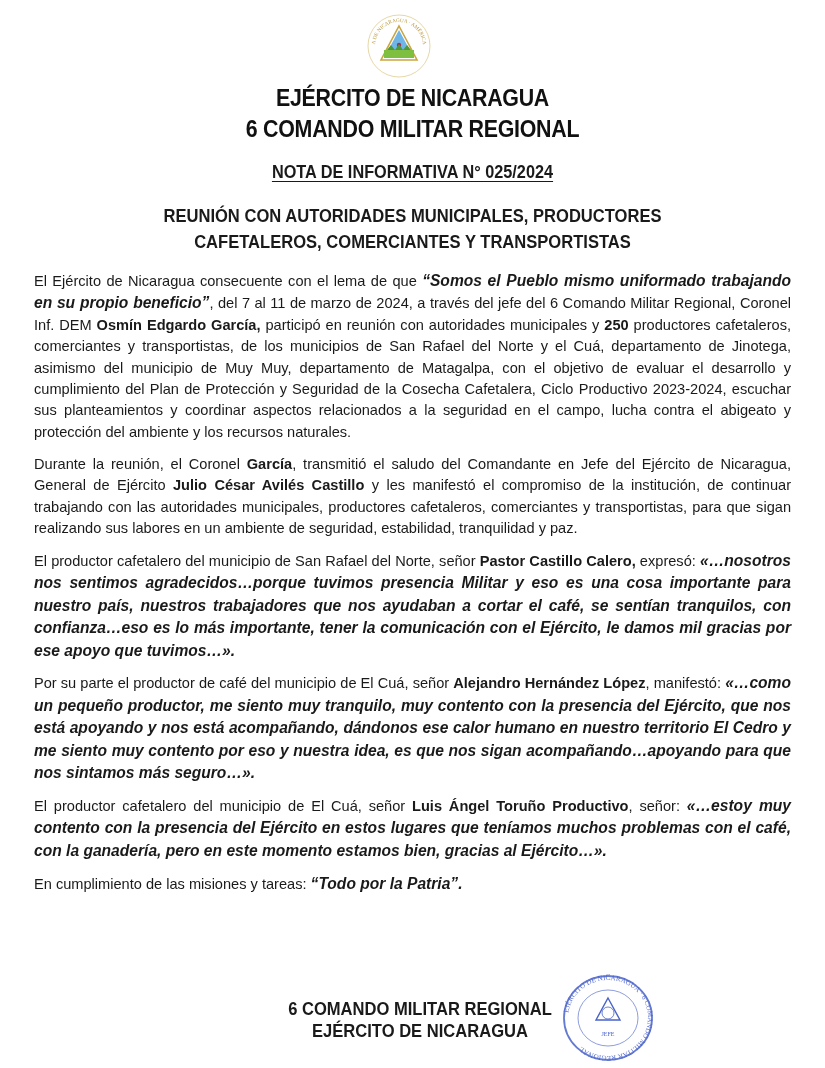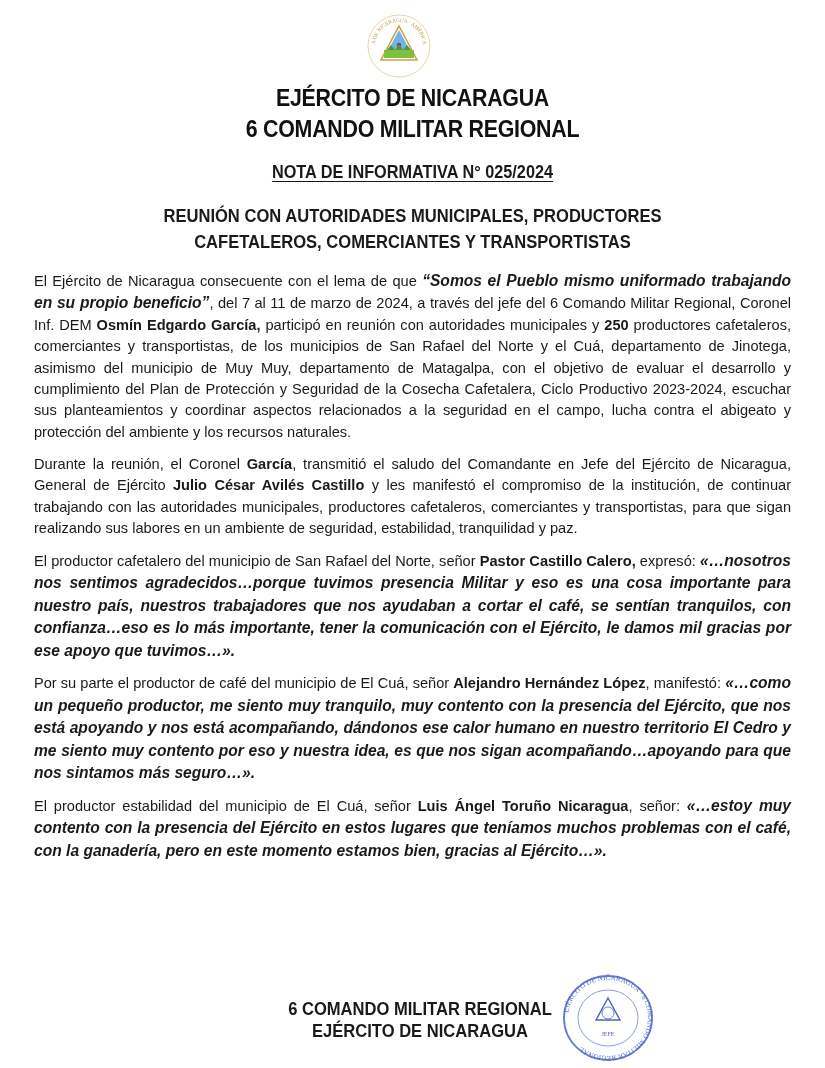--- a/index.html
+++ b/index.html
@@ -47,22 +47,23 @@
 
   <div class="body">
     <p><span>El Ejército de Nicaragua consecuente con el lema de que </span><span class="q">“Somos el Pueblo mismo uniformado trabajando en su propio beneficio”</span><span>, del 7 al 11 de marzo de 2024, a través del jefe del 6 Comando Militar Regional, Coronel Inf. DEM </span><b>Osmín Edgardo García,</b><span> participó en reunión con autoridades municipales y </span><b>250</b><span> productores cafetaleros, comerciantes y transportistas, de los municipios de San Rafael del Norte y el Cuá, departamento de Jinotega, asimismo del municipio de Muy Muy, departamento de Matagalpa, con el objetivo de evaluar el desarrollo y cumplimiento del Plan de Protección y Seguridad de la Cosecha Cafetalera, Ciclo Productivo 2023-2024, escuchar sus planteamientos y coordinar aspectos relacionados a la seguridad en el campo, lucha contra el abigeato y protección del ambiente y los recursos naturales.</span></p>
 
     <p><span>Durante la reunión, el Coronel </span><b>García</b><span>, transmitió el saludo del Comandante en Jefe del Ejército de Nicaragua, General de Ejército </span><b>Julio César Avilés Castillo</b><span> y les manifestó el compromiso de la institución, de continuar trabajando con las autoridades municipales, productores cafetaleros, comerciantes y transportistas, para que sigan realizando sus labores en un ambiente de seguridad, estabilidad, tranquilidad y paz.</span></p>
 
     <p><span>El productor cafetalero del municipio de San Rafael del Norte, señor </span><b>Pastor Castillo Calero,</b><span> expresó: </span><span class="q">«…nosotros nos sentimos agradecidos…porque tuvimos presencia Militar y eso es una cosa importante para nuestro país, nuestros trabajadores que nos ayudaban a cortar el café, se sentían tranquilos, con confianza…eso es lo más importante, tener la comunicación con el Ejército, le damos mil gracias por ese apoyo que tuvimos…».</span></p>
 
     <p><span>Por su parte el productor de café del municipio de El Cuá, señor </span><b>Alejandro Hernández López</b><span>, manifestó: </span><span class="q">«…como un pequeño productor, me siento muy tranquilo, muy contento con la presencia del Ejército, que nos está apoyando y nos está acompañando, dándonos ese calor humano en nuestro territorio El Cedro y me siento muy contento por eso y nuestra idea, es que nos sigan acompañando…apoyando para que nos sintamos más seguro…».</span></p>
 
-    <p><span>El productor estabilidad del municipio de El Cuá, señor </span><b>Luis Ángel Toruño Nicaragua</b><span>, señor: </span><span class="q">«…estoy muy contento con la presencia del Ejército en estos lugares que teníamos muchos problemas con el café, con la ganadería, pero en este momento estamos bien, gracias al Ejército…».</span></p>
+    <p><span>El productor cafetalero del municipio de El Cuá, señor </span><b>Luis Ángel Toruño Productivo</b><span>, señor: </span><span class="q">«…estoy muy contento con la presencia del Ejército en estos lugares que teníamos muchos problemas con el café, con la ganadería, pero en este momento estamos bien, gracias al Ejército…».</span></p>
 
+    <p><span>En cumplimiento de las misiones y tareas: </span><span class="q">“Todo por la Patria”.</span></p>
 
 
   </div>
 
   <div class="sig s1">6 COMANDO MILITAR REGIONAL</div>
   <div class="sig s2">EJÉRCITO DE NICARAGUA</div>
 
   <svg class="seal-bottom" viewBox="0 0 96 92">
     <ellipse cx="48" cy="46" rx="44" ry="42" fill="none" stroke="#4a63c9" stroke-width="1.8" opacity="0.85"></ellipse>
     <ellipse cx="48" cy="46" rx="30" ry="28" fill="none" stroke="#4a63c9" stroke-width="0.9" opacity="0.7"></ellipse>

